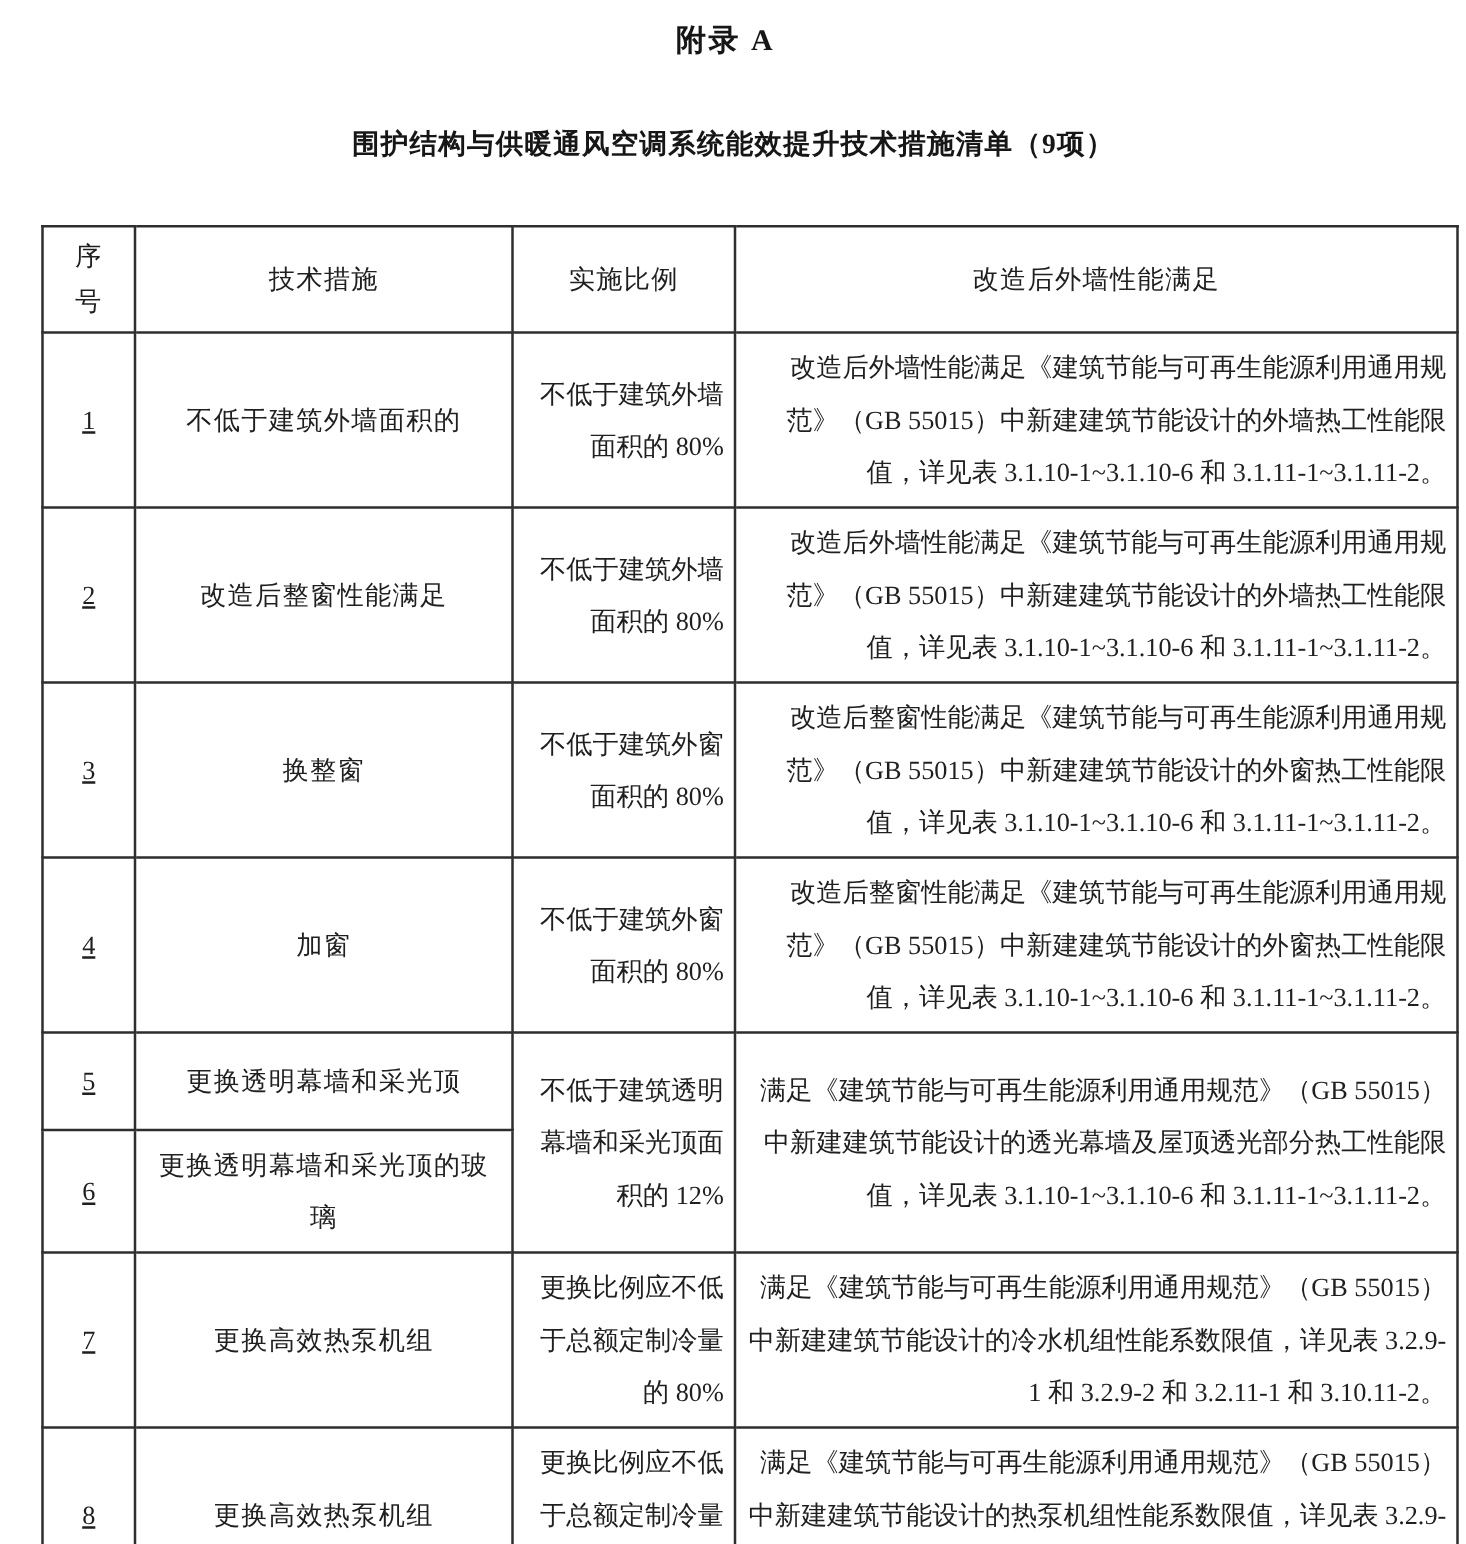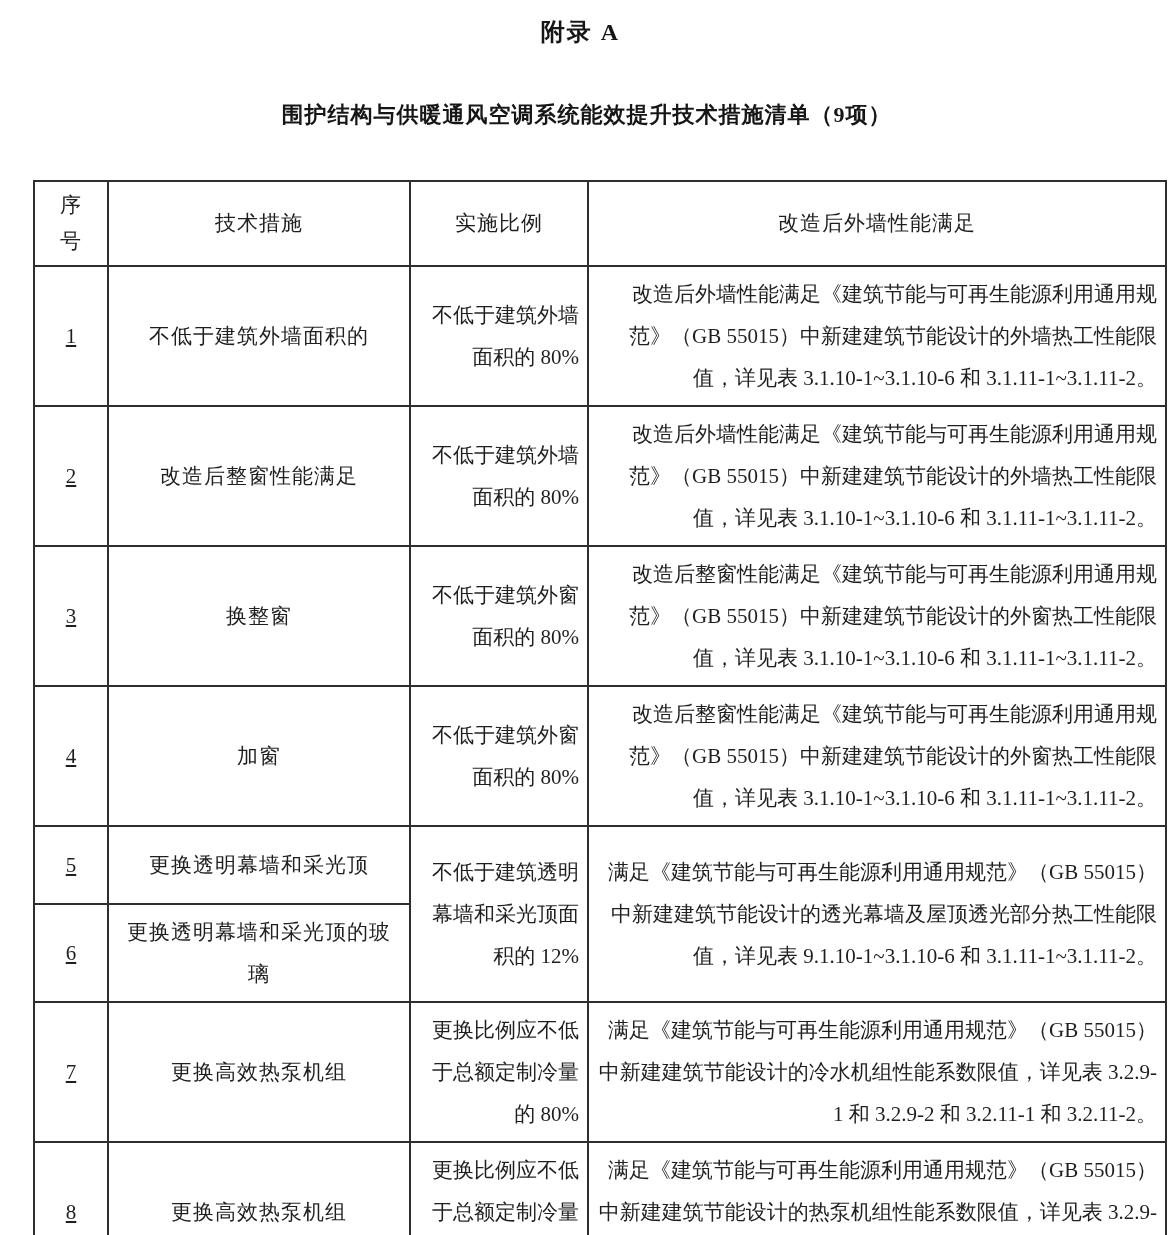--- a/index.html
+++ b/index.html
@@ -107,33 +107,33 @@
         <td class="col-no">4</td>
         <td class="col-meas">加窗</td>
         <td class="col-ratio">不低于建筑外窗面积的 80%</td>
         <td class="col-req">改造后整窗性能满足《建筑节能与可再生能源利用通用规范》（GB 55015）中新建建筑节能设计的外窗热工性能限值，详见表 3.1.10-1~3.1.10-6 和 3.1.11-1~3.1.11-2。</td>
       </tr>
 
       <tr class="r-half">
         <td class="col-no">5</td>
         <td class="col-meas">更换透明幕墙和采光顶</td>
         <td class="col-ratio" rowspan="2">不低于建筑透明幕墙和采光顶面积的 12%</td>
-        <td class="col-req" rowspan="2">满足《建筑节能与可再生能源利用通用规范》（GB 55015）中新建建筑节能设计的透光幕墙及屋顶透光部分热工性能限值，详见表 9.1.10-1~3.1.10-6 和 3.1.11-1~3.1.11-2。</td>
+        <td class="col-req" rowspan="2">满足《建筑节能与可再生能源利用通用规范》（GB 55015）中新建建筑节能设计的透光幕墙及屋顶透光部分热工性能限值，详见表 3.1.10-1~3.1.10-6 和 3.1.11-1~3.1.11-2。</td>
       </tr>
 
       <tr class="r-half">
         <td class="col-no">6</td>
         <td class="col-meas">更换透明幕墙和采光顶的玻璃</td>
       </tr>
 
       <tr class="r-tall">
         <td class="col-no">7</td>
         <td class="col-meas">更换高效热泵机组</td>
         <td class="col-ratio">更换比例应不低于总额定制冷量的 80%</td>
-        <td class="col-req">满足《建筑节能与可再生能源利用通用规范》（GB 55015）中新建建筑节能设计的冷水机组性能系数限值，详见表 3.2.9-1 和 3.2.9-2 和 3.2.11-1 和 3.2.11-2。</td>
+        <td class="col-req">满足《建筑节能与可再生能源利用通用规范》（GB 55015）中新建建筑节能设计的冷水机组性能系数限值，详见表 3.2.9-1 和 3.2.9-2 和 3.2.11-1 和 3.10.11-2。</td>
       </tr>
 
       <tr class="r-std">
         <td class="col-no">8</td>
         <td class="col-meas">更换高效热泵机组</td>
         <td class="col-ratio">更换比例应不低于总额定制冷量的 80%</td>
         <td class="col-req">满足《建筑节能与可再生能源利用通用规范》（GB 55015）中新建建筑节能设计的热泵机组性能系数限值，详见表 3.2.9-1 和 3.2.9-2 和 3.2.11-1 和 3.2.11-2。</td>
       </tr>
 
     </tbody>

